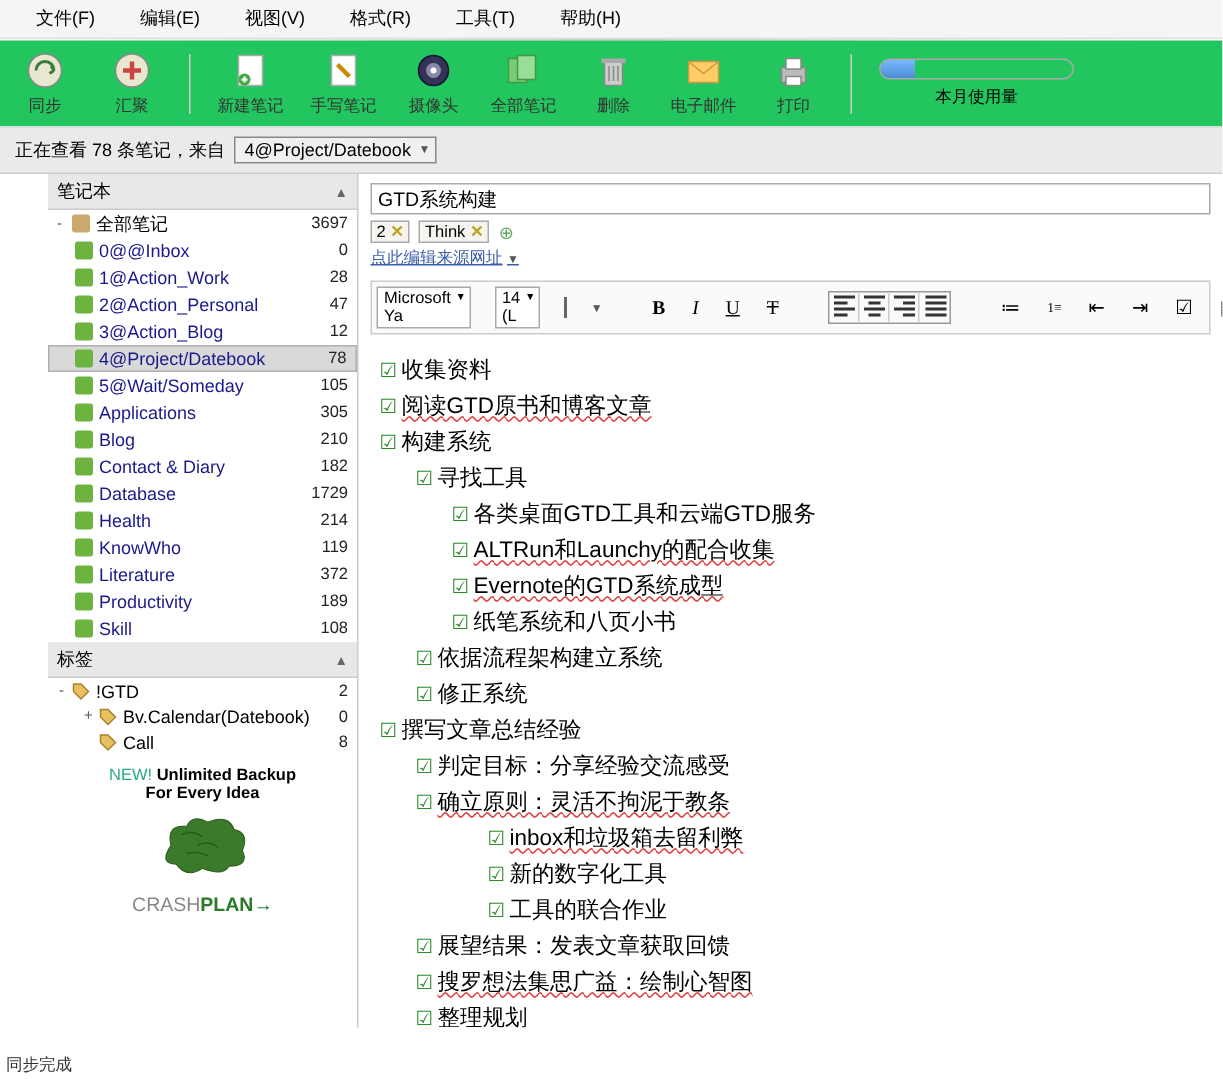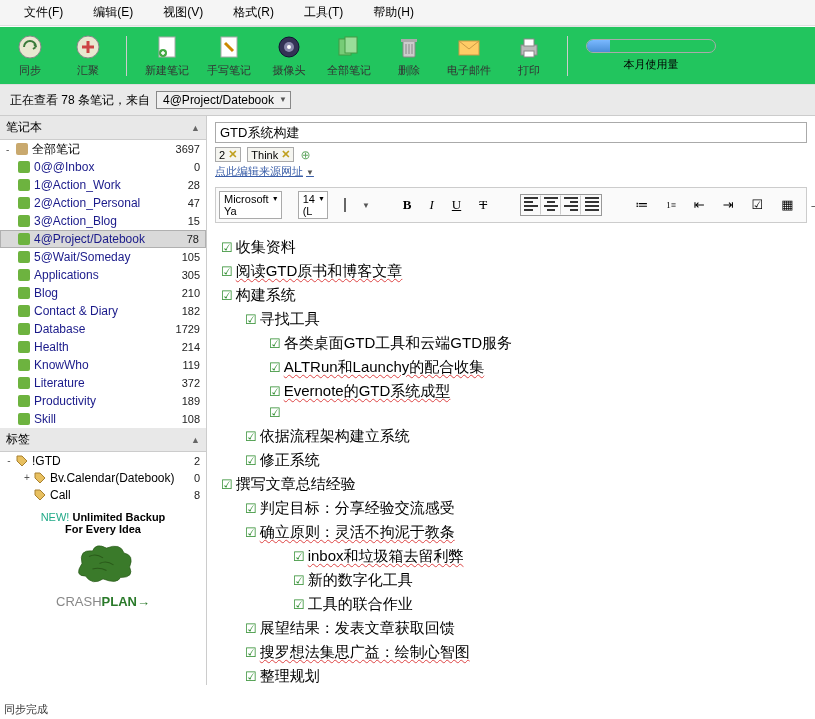--- a/index.html
+++ b/index.html
@@ -11,21 +11,21 @@
 .tbtn { display: flex; flex-direction: column; align-items: center; gap: 2px; cursor: pointer; min-width: 40px; }
 .tbtn .icon { width: 28px; height: 28px; display: flex; align-items: center; justify-content: center; }
 .tbtn .label { font-size: 11px; color: #333; }
 .tsep { width: 1px; height: 40px; background: #ccc; }
 .usage-block { display: flex; flex-direction: column; align-items: center; gap: 4px; }
 .progress { width: 130px; height: 14px; border: 1px solid #aaa; border-radius: 8px; overflow: hidden; }
 .progress-fill { width: 18%; height: 100%; background: linear-gradient(to bottom,#7ab8ff,#4a8ed8); }
 .context-row { display: flex; align-items: center; padding: 6px 10px; gap: 6px; background: #eaeaea; border-bottom: 1px solid #ccc; }
 .context-select { border: 1px solid #888; background: #f0f0f0; padding: 1px 16px 1px 6px; position: relative; }
 .context-select::after { content: "▼"; font-size: 8px; position: absolute; right: 3px; top: 3px; color: #555; }
-.main { display: flex; height: calc(719px - 150px); }
+.main { display: flex; height: calc(719px - 150px); padding-left: 32px; }
 .sidebar { width: 207px; border-right: 1px solid #ccc; display: flex; flex-direction: column; }
 .side-header { display: flex; justify-content: space-between; align-items: center; background: #e8e8e8; padding: 3px 6px; border-bottom: 1px solid #ccc; }
 .triangle { font-size: 9px; color: #666; }
 .nb-list { overflow-y: hidden; }
 .nb-item { display: flex; align-items: center; justify-content: space-between; padding: 2px 6px 2px 18px; height: 18px; cursor: pointer; }
 .nb-item.root { padding-left: 6px; }
 .nb-item.selected { background: #d9d9d9; border: 1px solid #b0b0b0; padding-left: 17px; }
 .nb-icon { width: 12px; height: 12px; background: #6db33f; border-radius: 2px; margin-right: 4px; display: inline-block; flex-shrink: 0; }
 .nb-icon.root-icon { background: #c9a96e; }
 .nb-name { flex: 1; color: #1a1a8a; overflow: hidden; text-overflow: ellipsis; white-space: nowrap; }
@@ -207,21 +207,21 @@
           <span class="nb-count">28</span>
         </div>
         <div class="nb-item">
           <span class="nb-icon"></span>
           <span class="nb-name">2@Action_Personal</span>
           <span class="nb-count">47</span>
         </div>
         <div class="nb-item">
           <span class="nb-icon"></span>
           <span class="nb-name">3@Action_Blog</span>
-          <span class="nb-count">15</span>
+          <span class="nb-count">12</span>
         </div>
         <div class="nb-item selected">
           <span class="nb-icon"></span>
           <span class="nb-name">4@Project/Datebook</span>
           <span class="nb-count">78</span>
         </div>
         <div class="nb-item">
           <span class="nb-icon"></span>
           <span class="nb-name">5@Wait/Someday</span>
           <span class="nb-count">105</span>
@@ -415,20 +415,21 @@
         <div class="line lev2">
           <span class="cb">☑</span>
           <span class="txt wavy">ALTRun和Launchy的配合收集</span>
         </div>
         <div class="line lev2">
           <span class="cb">☑</span>
           <span class="txt wavy">Evernote的GTD系统成型</span>
         </div>
         <div class="line lev2">
           <span class="cb">☑</span>
+          <span class="txt">纸笔系统和八页小书</span>
         </div>
         <div class="line lev1">
           <span class="cb">☑</span>
           <span class="txt">依据流程架构建立系统</span>
         </div>
         <div class="line lev1">
           <span class="cb">☑</span>
           <span class="txt">修正系统</span>
         </div>
         <div class="line lev0">

